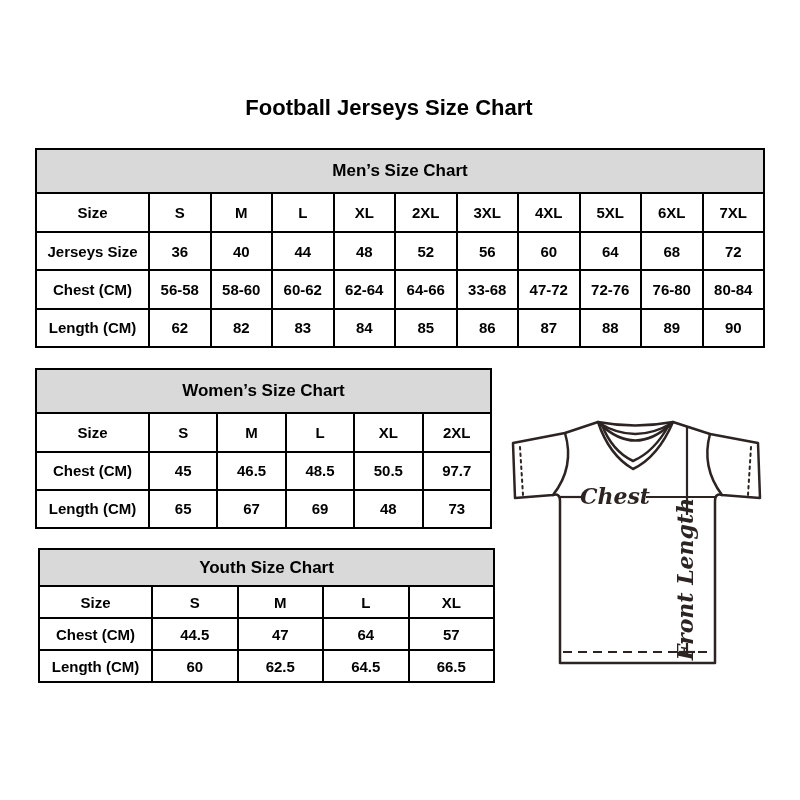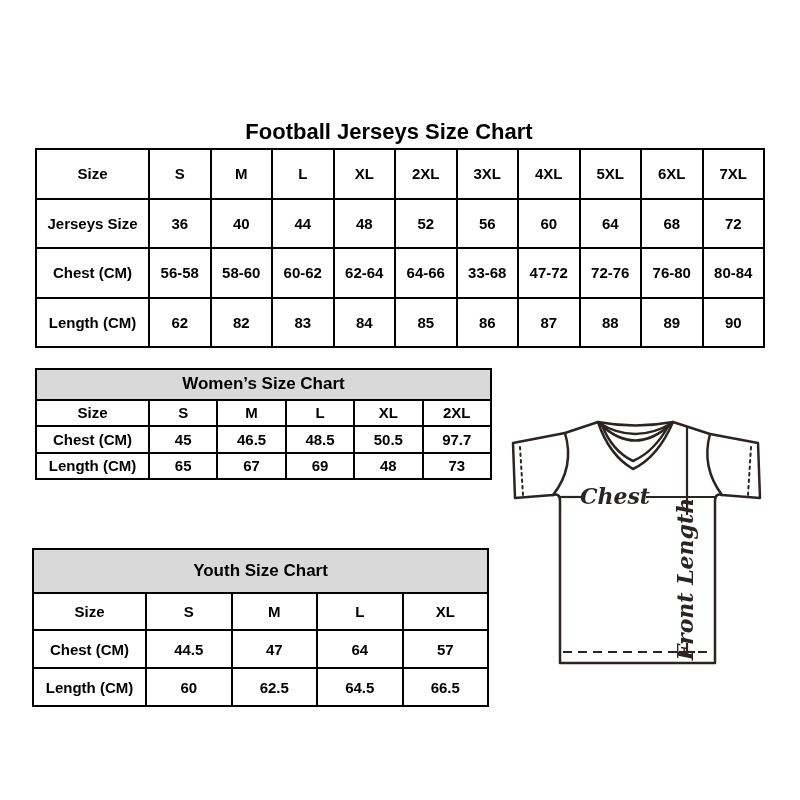--- a/index.html
+++ b/index.html
@@ -3,31 +3,31 @@
 <meta charset="utf-8">
 <style>
   * { margin:0; padding:0; box-sizing:border-box; }
   html, body { background:#ffffff; }
   .stage {
     position:relative; width:800px; height:800px; background:#ffffff;
     font-family:"Liberation Sans", sans-serif; overflow:hidden;
   }
   .page-title {
     position:absolute; left:24px; top:95px; width:730px;
-    text-align:center; font-size:22px; font-weight:bold; color:#000000;margin-top:24px;
+    text-align:center; font-size:22px; font-weight:bold; color:#000000;
   }
   table { position:absolute; border-collapse:collapse; table-layout:fixed; }
   td {
     border:2px solid #000000; text-align:center; vertical-align:middle;
     font-weight:bold; font-size:15px; color:#000000; padding:0;
   }
   td.ttl { background:#d9d9d9; font-size:17px; }
   #mens   { left:35px; top:148px; width:730px; height:200px; }
-  #womens { left:35px; top:368px; width:457px; height:112px; }
-  #youth  { left:32px; top:548px; width:457px; height:159px; }
+  #womens { left:35px; top:368px; width:457px; height:161px; }
+  #youth  { left:38px; top:548px; width:457px; height:135px; }
   .jersey { position:absolute; left:505px; top:405px; width:266px; height:266px; }
   .jersey text {
     font-family:"DejaVu Serif", serif; font-weight:bold; font-style:italic;
     fill:#2b2422;
   }
 </style>
 </head>
 <body>
 
 <div class="stage">
@@ -42,20 +42,23 @@
         <col>
         <col>
         <col>
         <col>
         <col>
         <col>
         <col>
         <col>
       </colgroup>
       <tbody>
+        <tr>
+          <td colspan="11" class="ttl">Men’s Size Chart</td>
+        </tr>
         <tr>
           <td>Size</td>
           <td>S</td>
           <td>M</td>
           <td>L</td>
           <td>XL</td>
           <td>2XL</td>
           <td>3XL</td>
           <td>4XL</td>
           <td>5XL</td>

